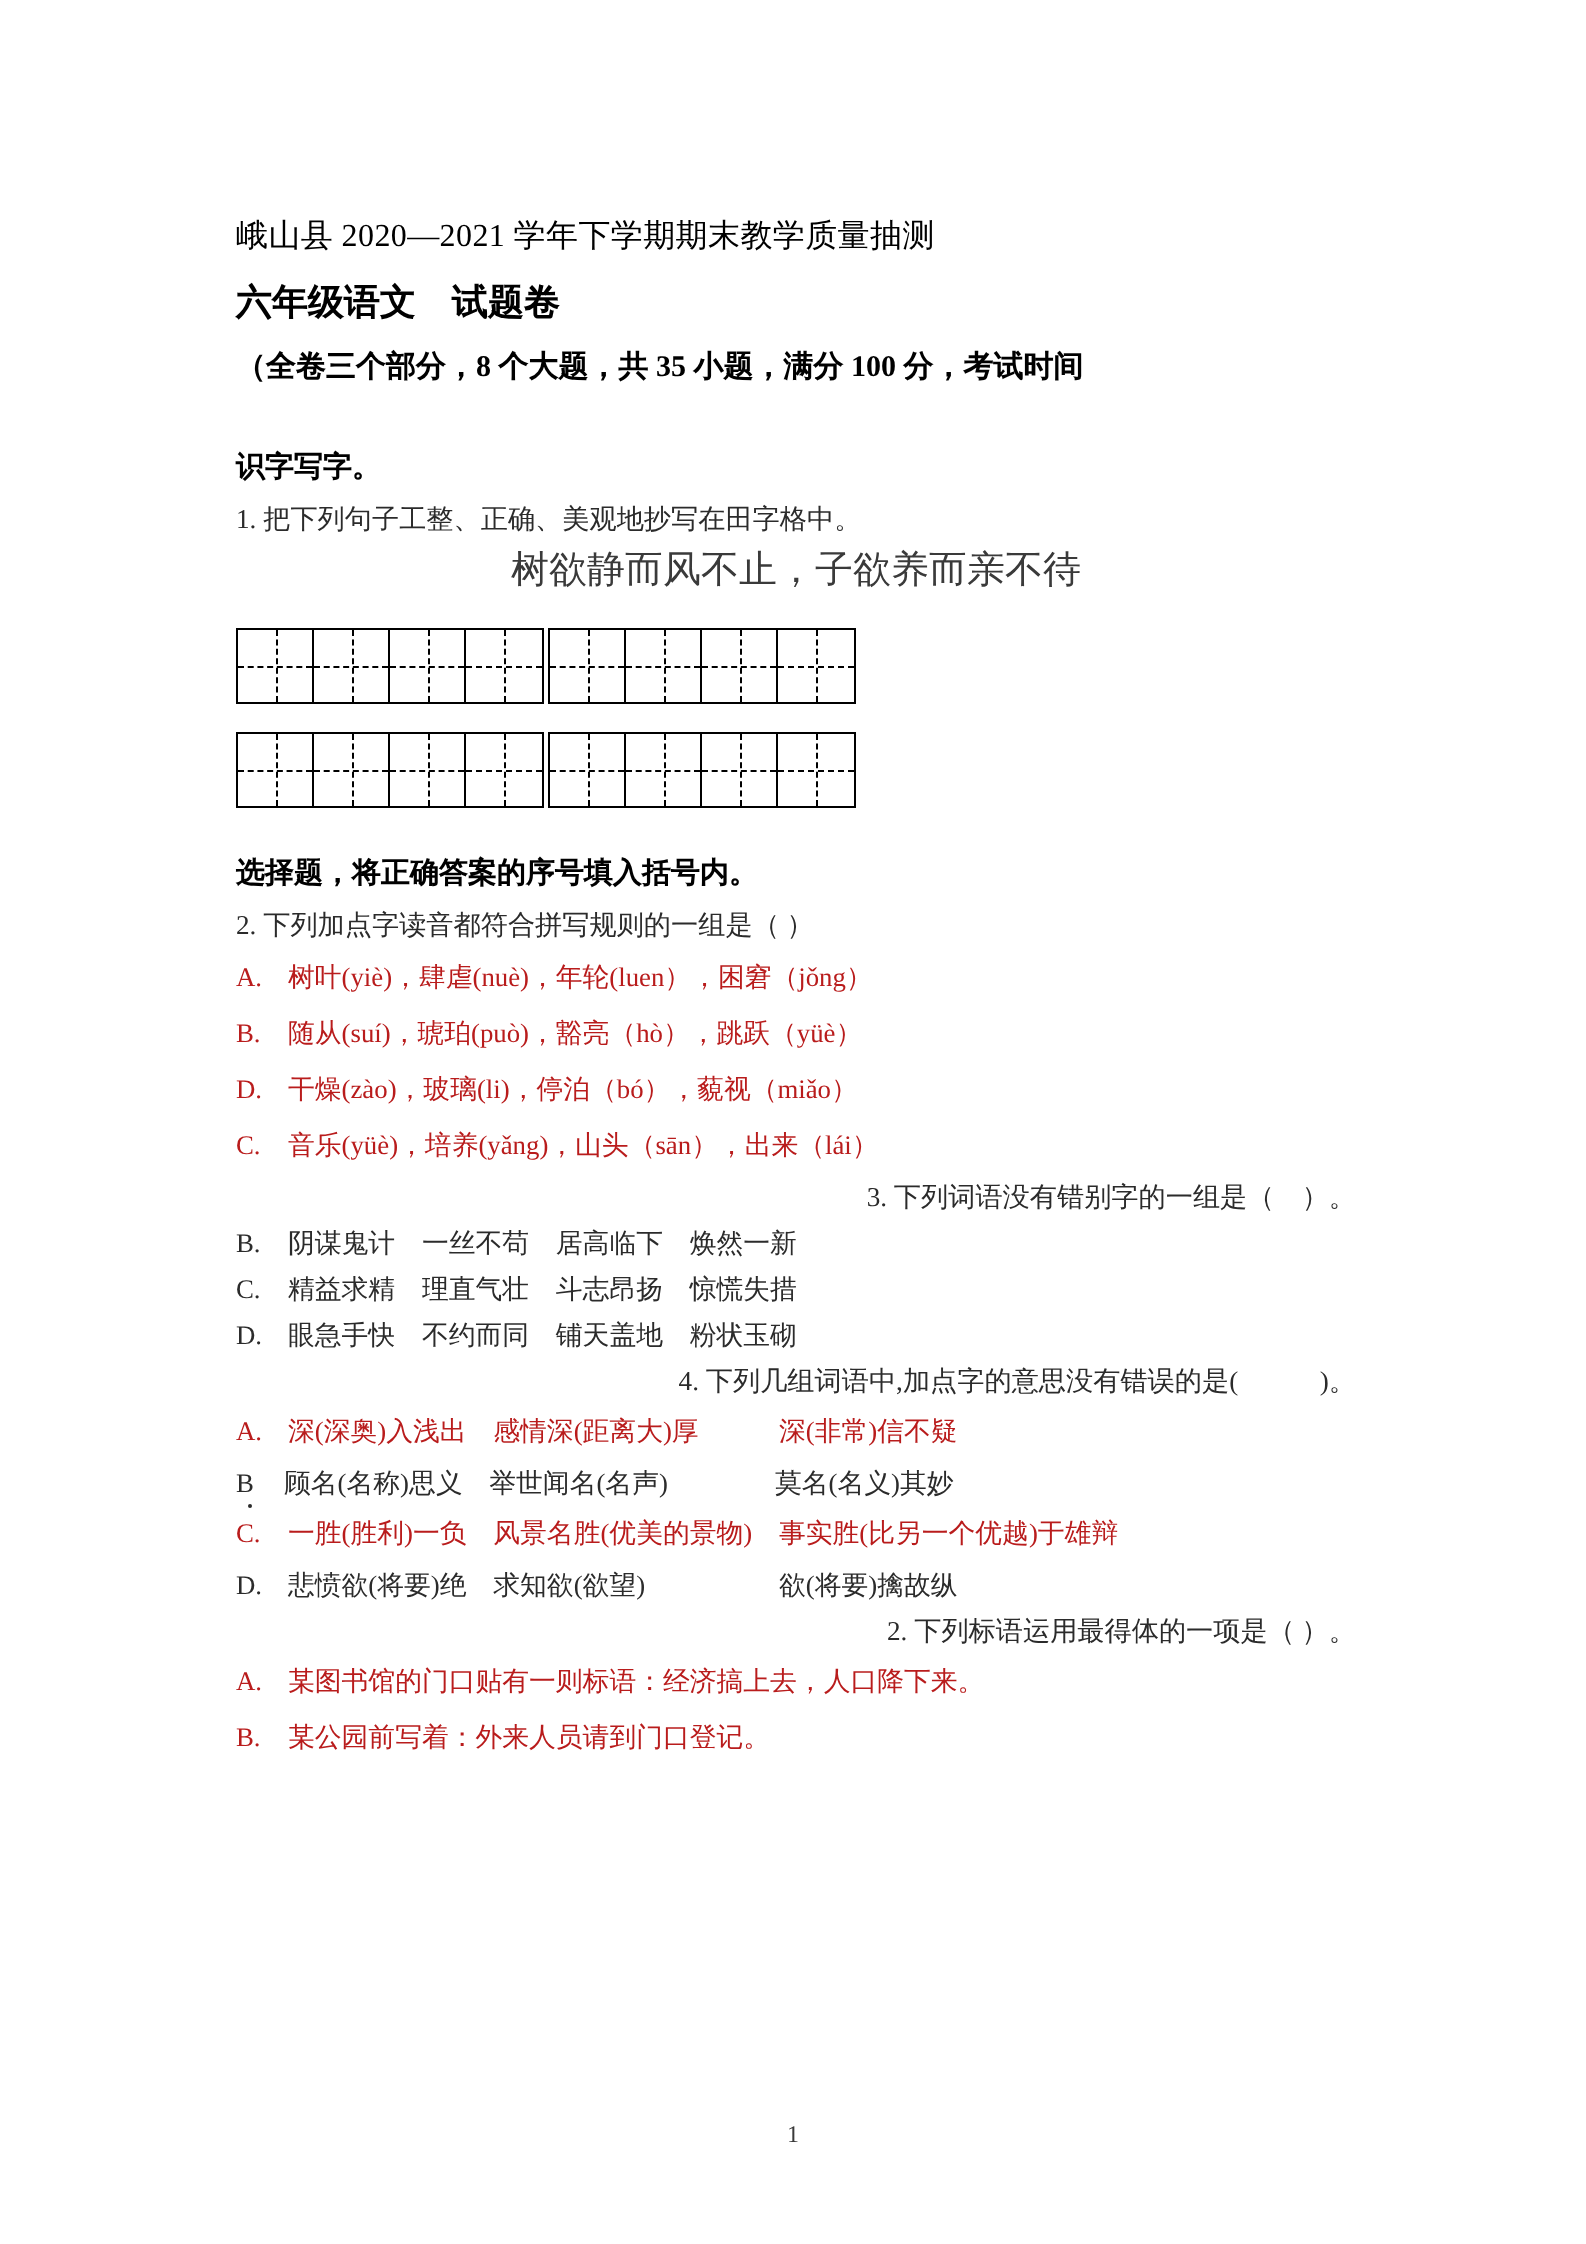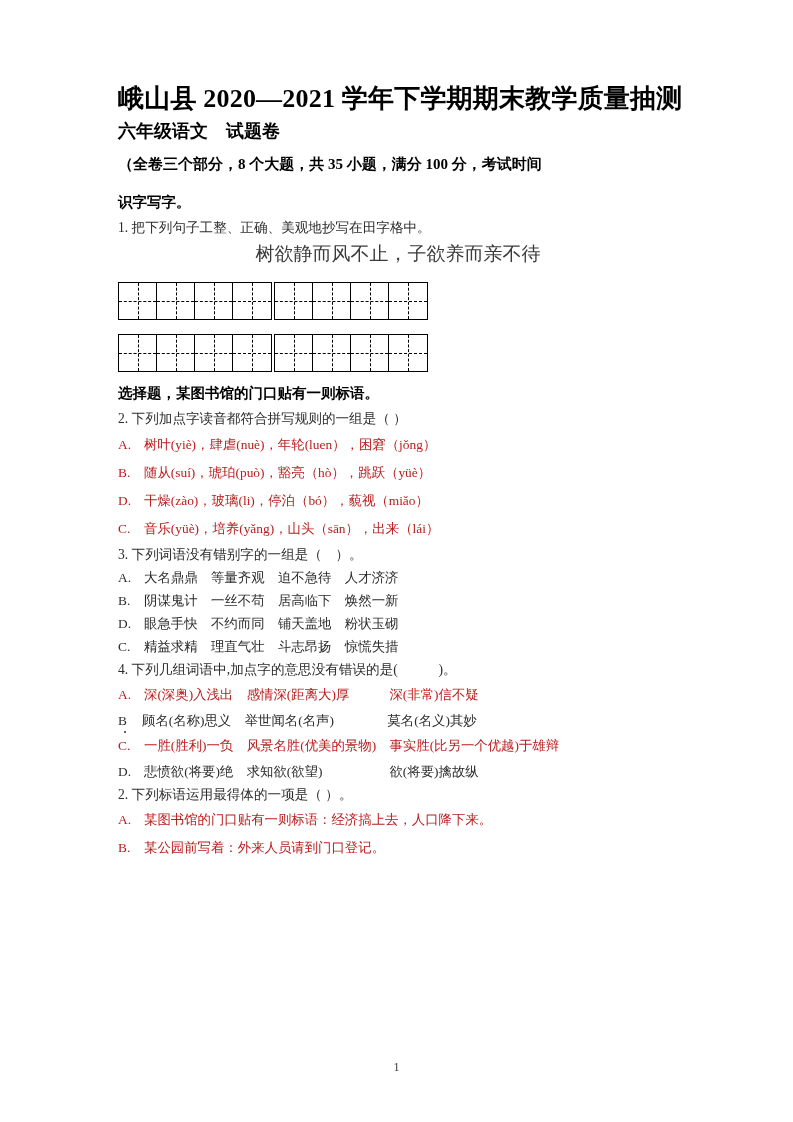--- a/index.html
+++ b/index.html
@@ -24,57 +24,59 @@
   }
   .content {
     position: absolute;
     left: 118px;
     top: 82px;
     width: 560px;
   }
 
   
   .doc-title {
-    font-size: 26px;
-    font-weight: bold;
+    font-size: 16px;
+    font-weight: normal;
     line-height: 33px;
     letter-spacing: 0.2px;
     white-space: nowrap;
+    margin-top: 20px;
   }
   .doc-subtitle {
     font-size: 18px;
     font-weight: bold;
     line-height: 33px;
     white-space: nowrap;
   }
   .doc-note {
     font-size: 15px;
     font-weight: bold;
     line-height: 33px;
     width: 566px;
   }
 
   
   .section-head {
     font-size: 14.5px;
     font-weight: bold;
     line-height: 26px;
-    margin-top: 8px;
+    margin-top: 20px;
   }
 
   
   .q-line {
     font-size: 13.6px;
     line-height: 25px;
     color: #2b2b2b;
   }
   .q-line-tight {
     font-size: 13.6px;
     line-height: 23px;
     color: #2b2b2b;
+    text-align: right;
   }
   .sent {
     font-size: 19px;
     line-height: 28px;
     color: #3a3a3a;
     text-align: center;
   }
 
   .opt {
     font-size: 13.4px;
@@ -188,33 +190,32 @@
         <div class="cell"></div>
       </div>
       <div class="grid-group">
         <div class="cell"></div>
         <div class="cell"></div>
         <div class="cell"></div>
         <div class="cell"></div>
       </div>
     </div>
 
-    <div class="section-head">选择题，某图书馆的门口贴有一则标语。</div>
+    <div class="section-head">选择题，将正确答案的序号填入括号内。</div>
 
     <div class="q-line">2. 下列加点字读音都符合拼写规则的一组是（ ）</div>
     <div class="opt"><span class="opt-lbl">A.</span><span>树叶(yiè)，肆虐(nuè)，年轮(luen），困窘（jǒng）</span></div>
     <div class="opt"><span class="opt-lbl">B.</span><span>随从(suí)，琥珀(può)，豁亮（hò），跳跃（yüè）</span></div>
     <div class="opt"><span class="opt-lbl">D.</span><span>干燥(zào)，玻璃(li)，停泊（bó），藐视（miǎo）</span></div>
     <div class="opt"><span class="opt-lbl">C.</span><span>音乐(yüè)，培养(yǎng)，山头（sān），出来（lái）</span></div>
 
     <div class="q-line-tight">3. 下列词语没有错别字的一组是（　）。</div>
-    <div class="opt-compact"><span class="opt-lbl">A.</span><span>大名鼎鼎　等量齐观　迫不急待　人才济济</span></div>
     <div class="opt-compact"><span class="opt-lbl">B.</span><span>阴谋鬼计　一丝不苟　居高临下　焕然一新</span></div>
+    <div class="opt-compact"><span class="opt-lbl">C.</span><span>精益求精　理直气壮　斗志昂扬　惊慌失措</span></div>
     <div class="opt-compact"><span class="opt-lbl">D.</span><span>眼急手快　不约而同　铺天盖地　粉状玉砌</span></div>
-    <div class="opt-compact"><span class="opt-lbl">C.</span><span>精益求精　理直气壮　斗志昂扬　惊慌失措</span></div>
 
     <div class="q-line-tight">4. 下列几组词语中,加点字的意思没有错误的是(　　　)。</div>
     <div class="opt"><span class="opt-lbl">A.</span><span>深(深奥)入浅出　感情深(距离大)厚　　　深(非常)信不疑</span></div>
     <div class="opt-compact" style="position:relative"><span class="opt-lbl-narrow">B</span><span>顾名(名称)思义　举世闻名(名声)　　　　莫名(名义)其妙</span><span class="stray-dot" style="left:6px; top:22px;"></span></div>
     <div class="opt"><span class="opt-lbl">C.</span><span>一胜(胜利)一负　风景名胜(优美的景物)　事实胜(比另一个优越)于雄辩</span></div>
     <div class="opt-compact"><span class="opt-lbl">D.</span><span>悲愤欲(将要)绝　求知欲(欲望)　　　　　欲(将要)擒故纵</span></div>
 
     <div class="q-line-tight">2. 下列标语运用最得体的一项是（ ）。</div>
     <div class="opt"><span class="opt-lbl">A.</span><span>某图书馆的门口贴有一则标语：经济搞上去，人口降下来。</span></div>
     <div class="opt"><span class="opt-lbl">B.</span><span>某公园前写着：外来人员请到门口登记。</span></div>

